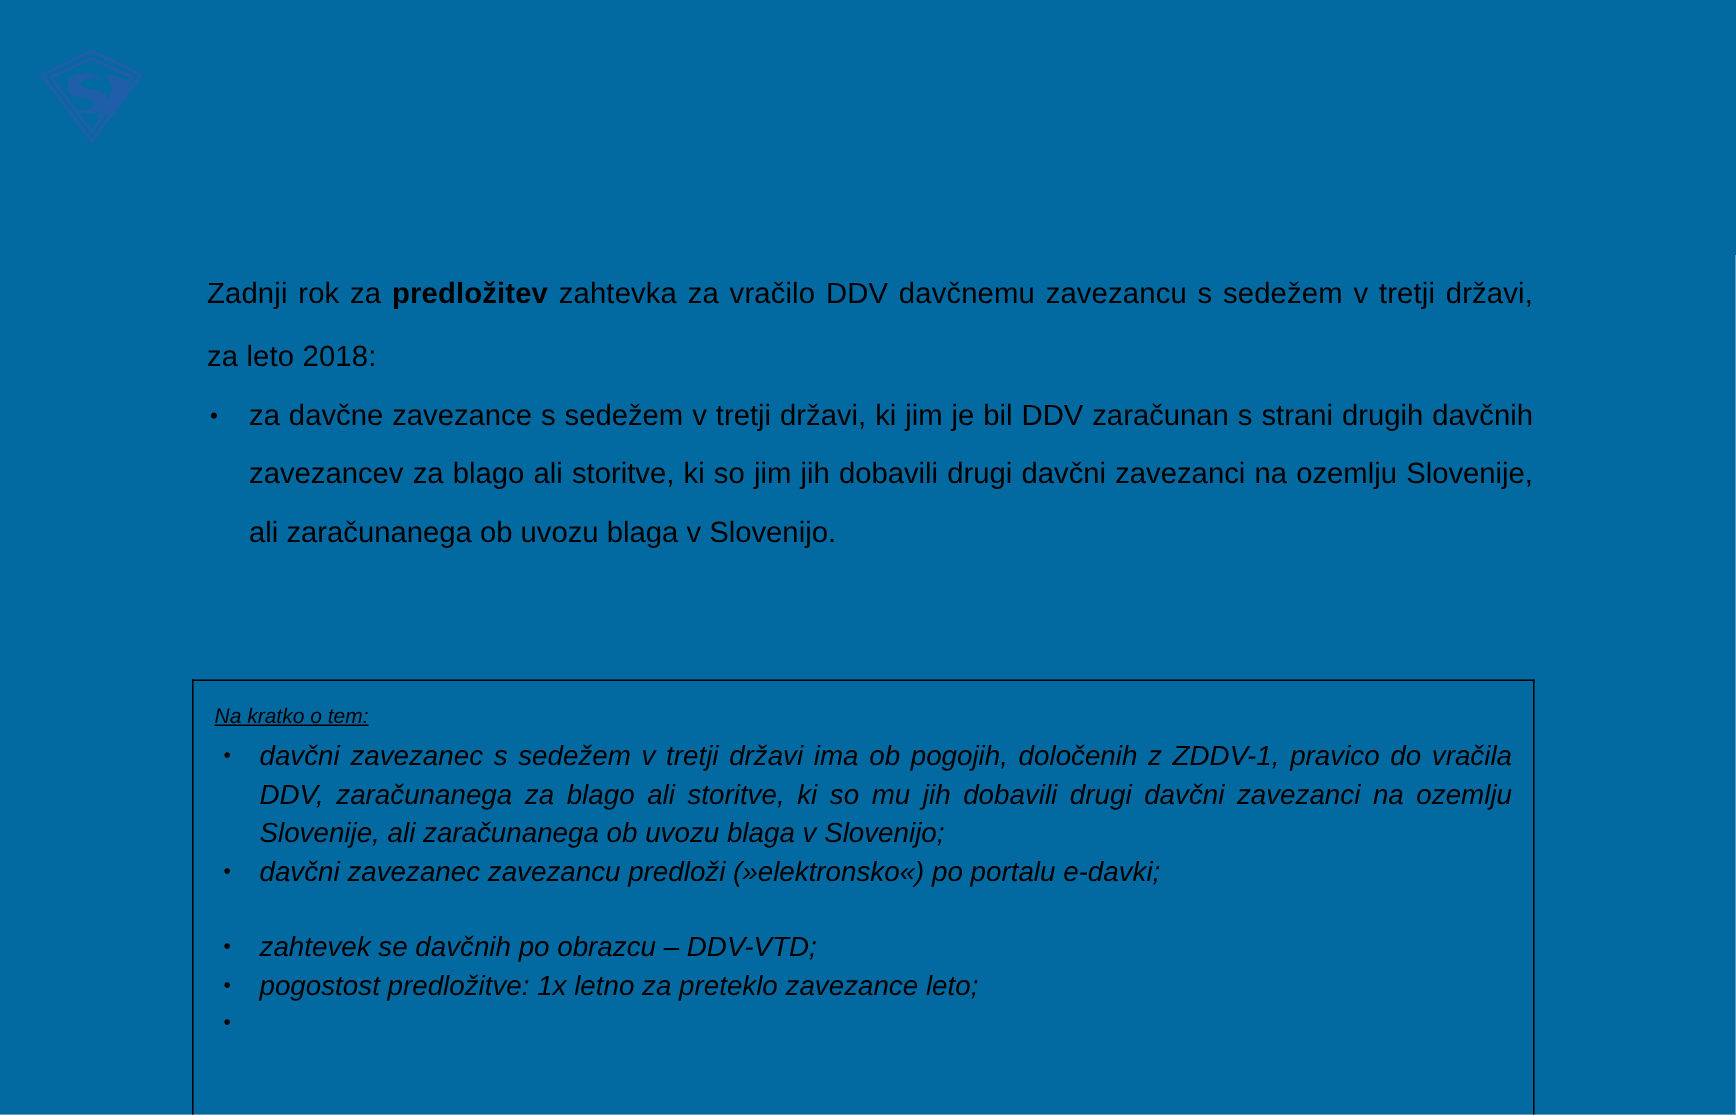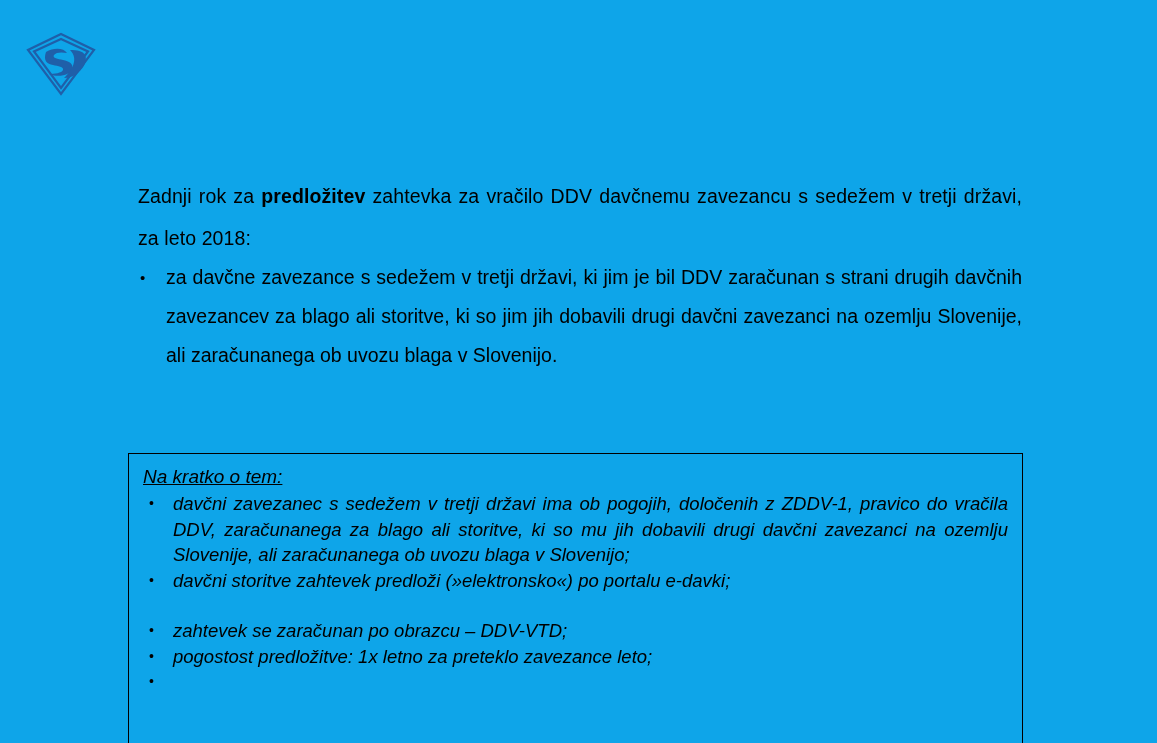--- a/index.html
+++ b/index.html
@@ -13,21 +13,21 @@
     font-family: "Liberation Sans", sans-serif;
     color: #000000;
     position: relative;
     overflow: hidden;
   }
 
   #page {
     position: relative;
     width: 1157px;
     height: 743px;
-    background: #0ea5e9;
+    background: #0369a1;
   }
 
   
   #logo {
     position: absolute;
     left: 22px;
     top: 30px;
     width: 78px;
     height: 68px;
   }
@@ -79,21 +79,21 @@
     border: 1.4px solid #000000;
     border-bottom: none;
     box-sizing: border-box;
     overflow: hidden;
   }
   #box-inner {
     padding: 11px 14px 0 14px;
   }
   #box-title {
     font-style: italic;
-    font-size: 19px;
+    font-size: 14px;
     text-decoration: underline;
     line-height: 24px;
     margin-bottom: 2px;
   }
   #box ul.box-list {
     list-style: none;
     margin: 0;
     padding: 0;
   }
   #box ul.box-list .bli {
@@ -151,25 +151,25 @@
   <div id="box">
     <div id="box-inner">
       <div id="box-title">Na kratko o tem:</div>
       <ul class="box-list">
         <li class="bli">
           <span class="bullet">•</span>
           <span>davčni zavezanec s sedežem v tretji državi ima ob pogojih, določenih z ZDDV-1, pravico do vračila DDV, zaračunanega za blago ali storitve, ki so mu jih dobavili drugi davčni zavezanci na ozemlju Slovenije, ali zaračunanega ob uvozu blaga v Slovenijo;</span>
         </li>
         <li class="bli">
           <span class="bullet">•</span>
-          <span>davčni storitve zahtevek predloži (»elektronsko«) po portalu e-davki;</span>
+          <span>davčni zavezanec zavezancu predloži (»elektronsko«) po portalu e-davki;</span>
         </li>
         <li class="bli spaced">
           <span class="bullet">•</span>
-          <span>zahtevek se zaračunan po obrazcu – DDV-VTD;</span>
+          <span>zahtevek se davčnih po obrazcu – DDV-VTD;</span>
         </li>
         <li class="bli">
           <span class="bullet">•</span>
           <span>pogostost predložitve: 1x letno za preteklo zavezance leto;</span>
         </li>
         <li class="bli">
           <span class="bullet">•</span>
         </li>
       </ul>
     </div>

